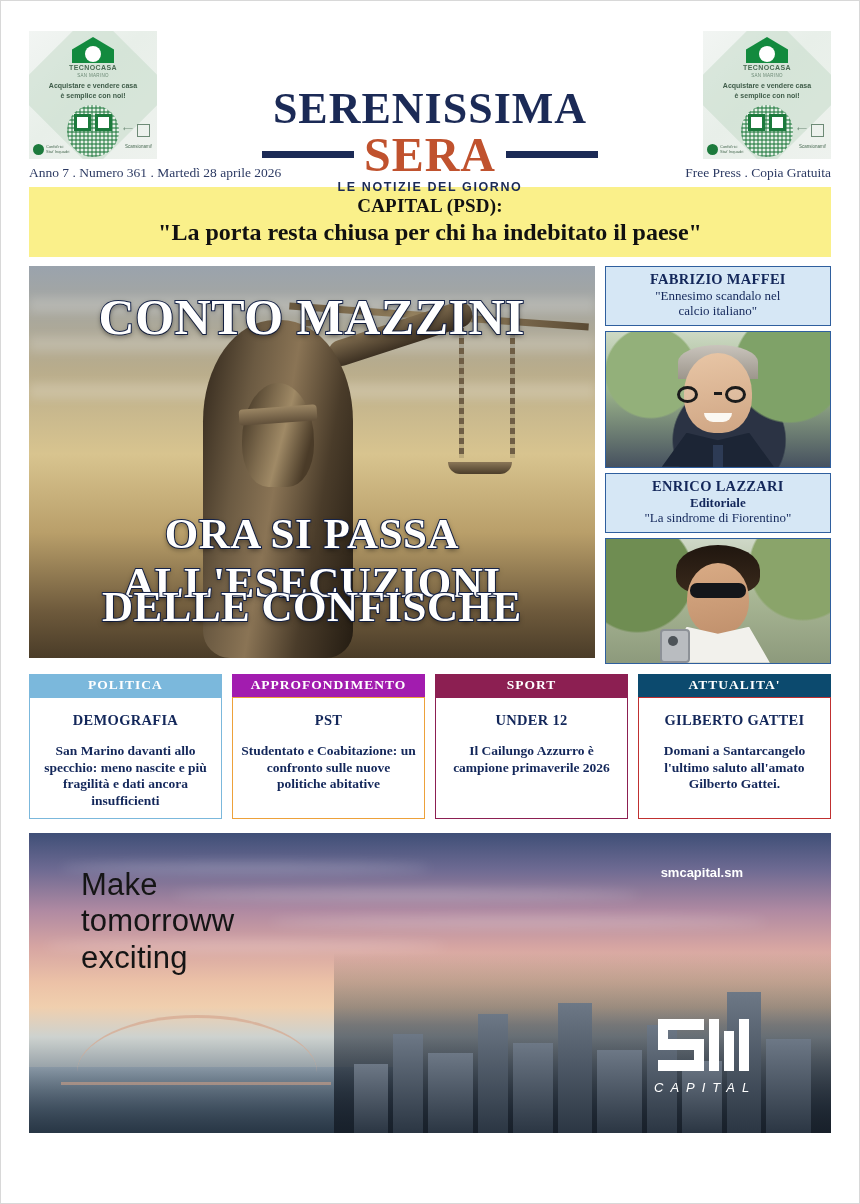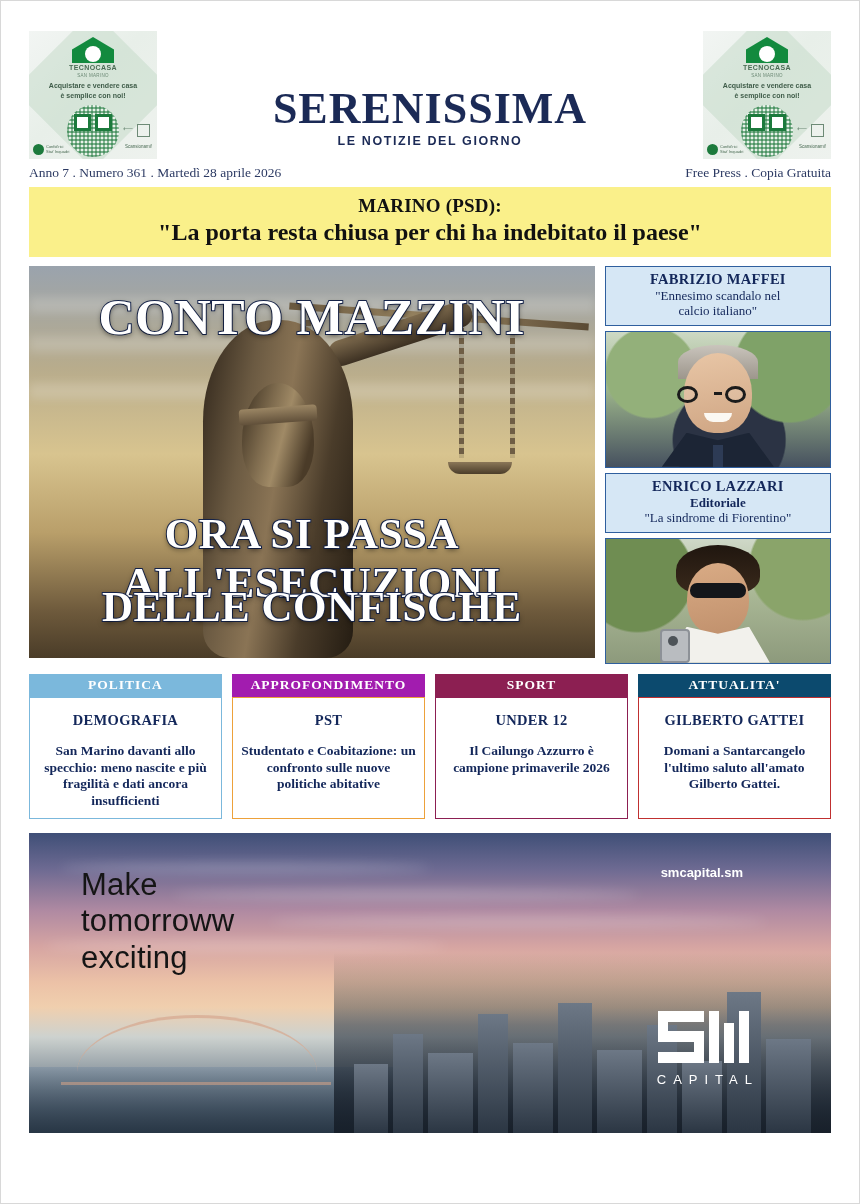--- a/index.html
+++ b/index.html
@@ -409,22 +409,22 @@
   }
   .ad-bridge-deck {
     position:absolute; left: 4%; bottom: 16%;
     width: 270px; height: 3px; background: rgba(205,160,135,.6);
   }
   .ad-water {
     position:absolute; left:0; bottom:0; width: 46%; height: 22%;
     background: linear-gradient(180deg, rgba(120,140,160,.5), rgba(40,55,70,.9));
   }
   .sm-logo {
-    position:absolute; right: 72px; bottom: 46px;
-    width: 112px; text-align: right;
+    position:absolute; right: 72px; bottom: 38px;
+    width: 112px; text-align: left; font-style: italic;
   }
   .sm-mark {
     display:flex; align-items:flex-end; justify-content:center; gap: 5px; height: 52px;
   }
   .sm-s {
     width: 46px; height: 52px; position: relative;
   }
   .sm-s span { position:absolute; background:#fff; }
   .sm-s .t { left:0; top:0; width:46px; height:11px; }
   .sm-s .m { left:0; top:20px; width:46px; height:11px; }
@@ -464,20 +464,25 @@
           <div>Stat' Inquadri</div>
         </div>
       </div>
       <div class="tc-arrow">⟵</div>
       <div class="tc-scanbox"></div>
       <div class="tc-foot-r">Scansionami!</div>
     </div>
 
     <div class="title-block">
       <div class="paper-name">Serenissima</div>
+      <div class="sera-row">
+        <div class="sera-rule"></div>
+        <div class="sera-word">SERA</div>
+        <div class="sera-rule"></div>
+      </div>
       <div class="sera-tag">LE NOTIZIE DEL GIORNO</div>
     </div>
 
     <div class="tecnocasa-ad">
       <div class="tc-diamond"></div>
       <div class="tc-roof"></div>
       <div class="tc-brand">TECNOCASA</div>
       <div class="tc-sub">SAN MARINO</div>
       <div class="tc-line1">Acquistare e vendere casa</div>
       <div class="tc-line2">è semplice con noi!</div>
@@ -494,21 +499,21 @@
       <div class="tc-foot-r">Scansionami!</div>
     </div>
   </div>
 
   <div class="meta-row">
     <div class="meta-text">Anno 7 . Numero 361 . Martedì 28 aprile 2026</div>
     <div class="meta-text">Free Press . Copia Gratuita</div>
   </div>
 
   <div class="banner">
-    <div class="banner-l1">MARINO (PSD):</div>
+    <div class="banner-l1">CAPITAL (PSD):</div>
     <div class="banner-l2">"La porta resta chiusa per chi ha indebitato il paese"</div>
   </div>
 
   <div class="main-grid">
 
     <div class="lead-story">
       <div class="sky-streak" style="top:8%"></div>
       <div class="sky-streak" style="top:18%"></div>
       <div class="sky-streak" style="top:30%"></div>
       <div class="scale-beam"></div>

